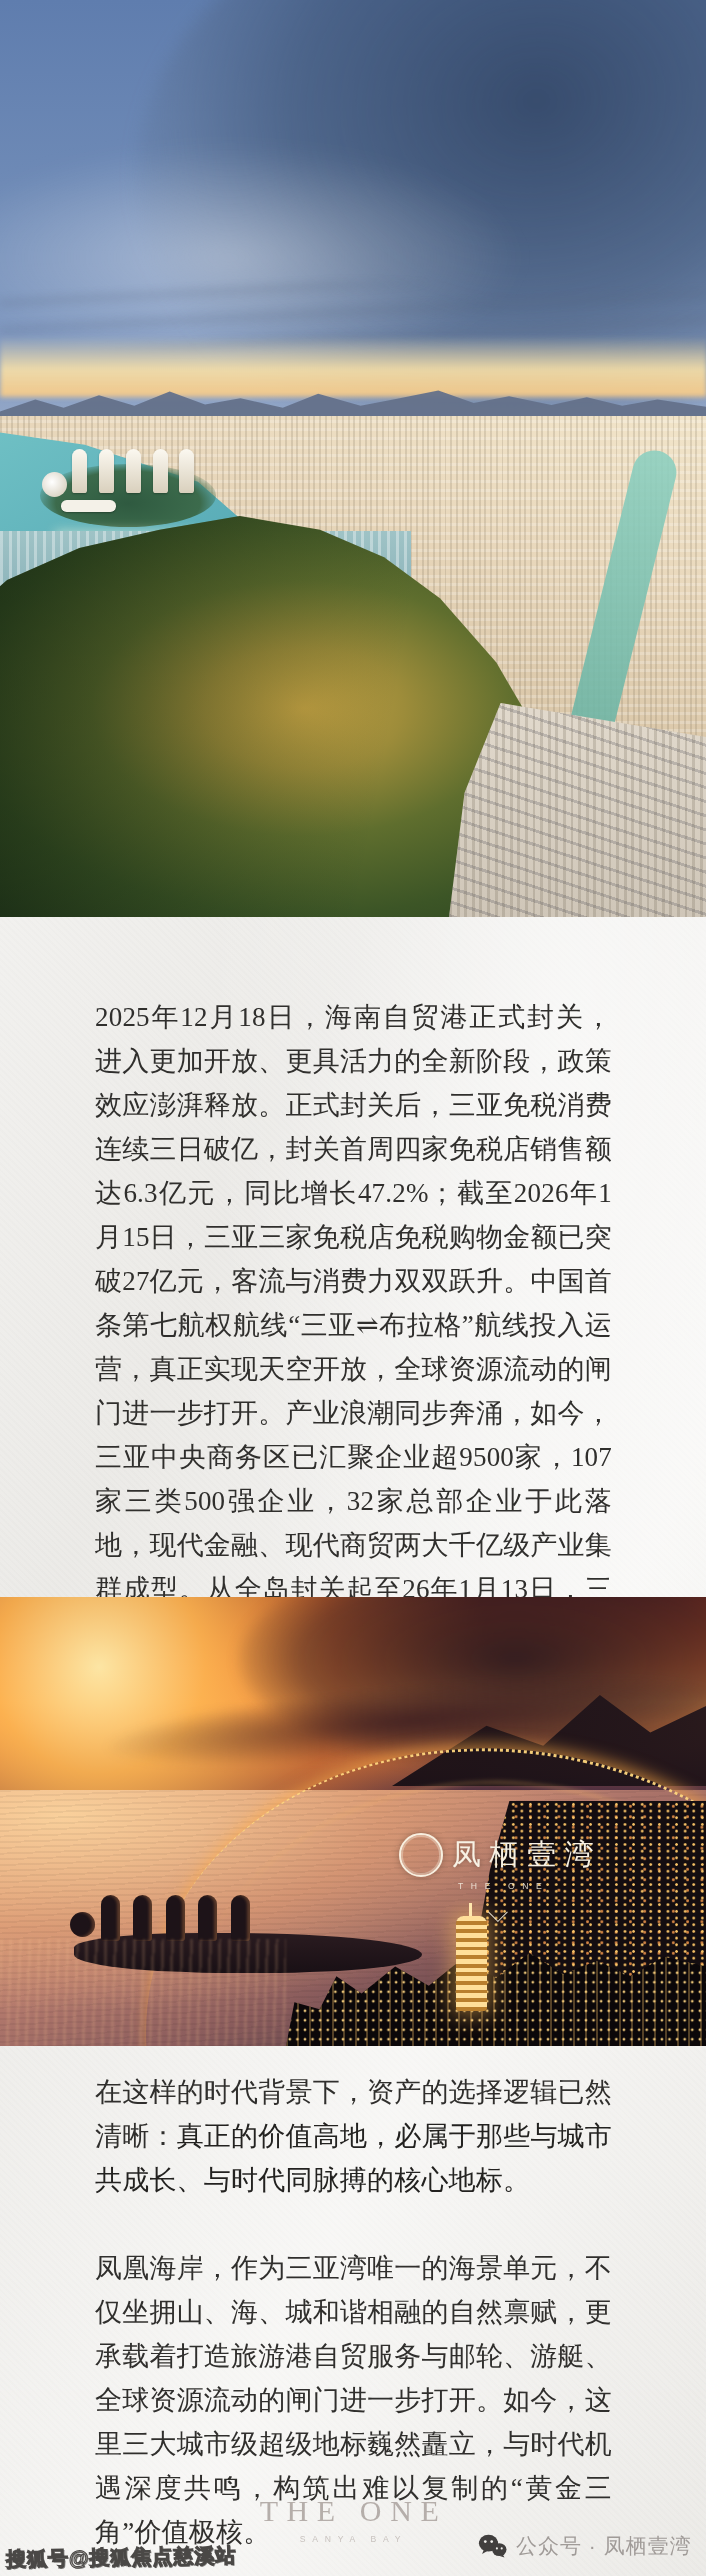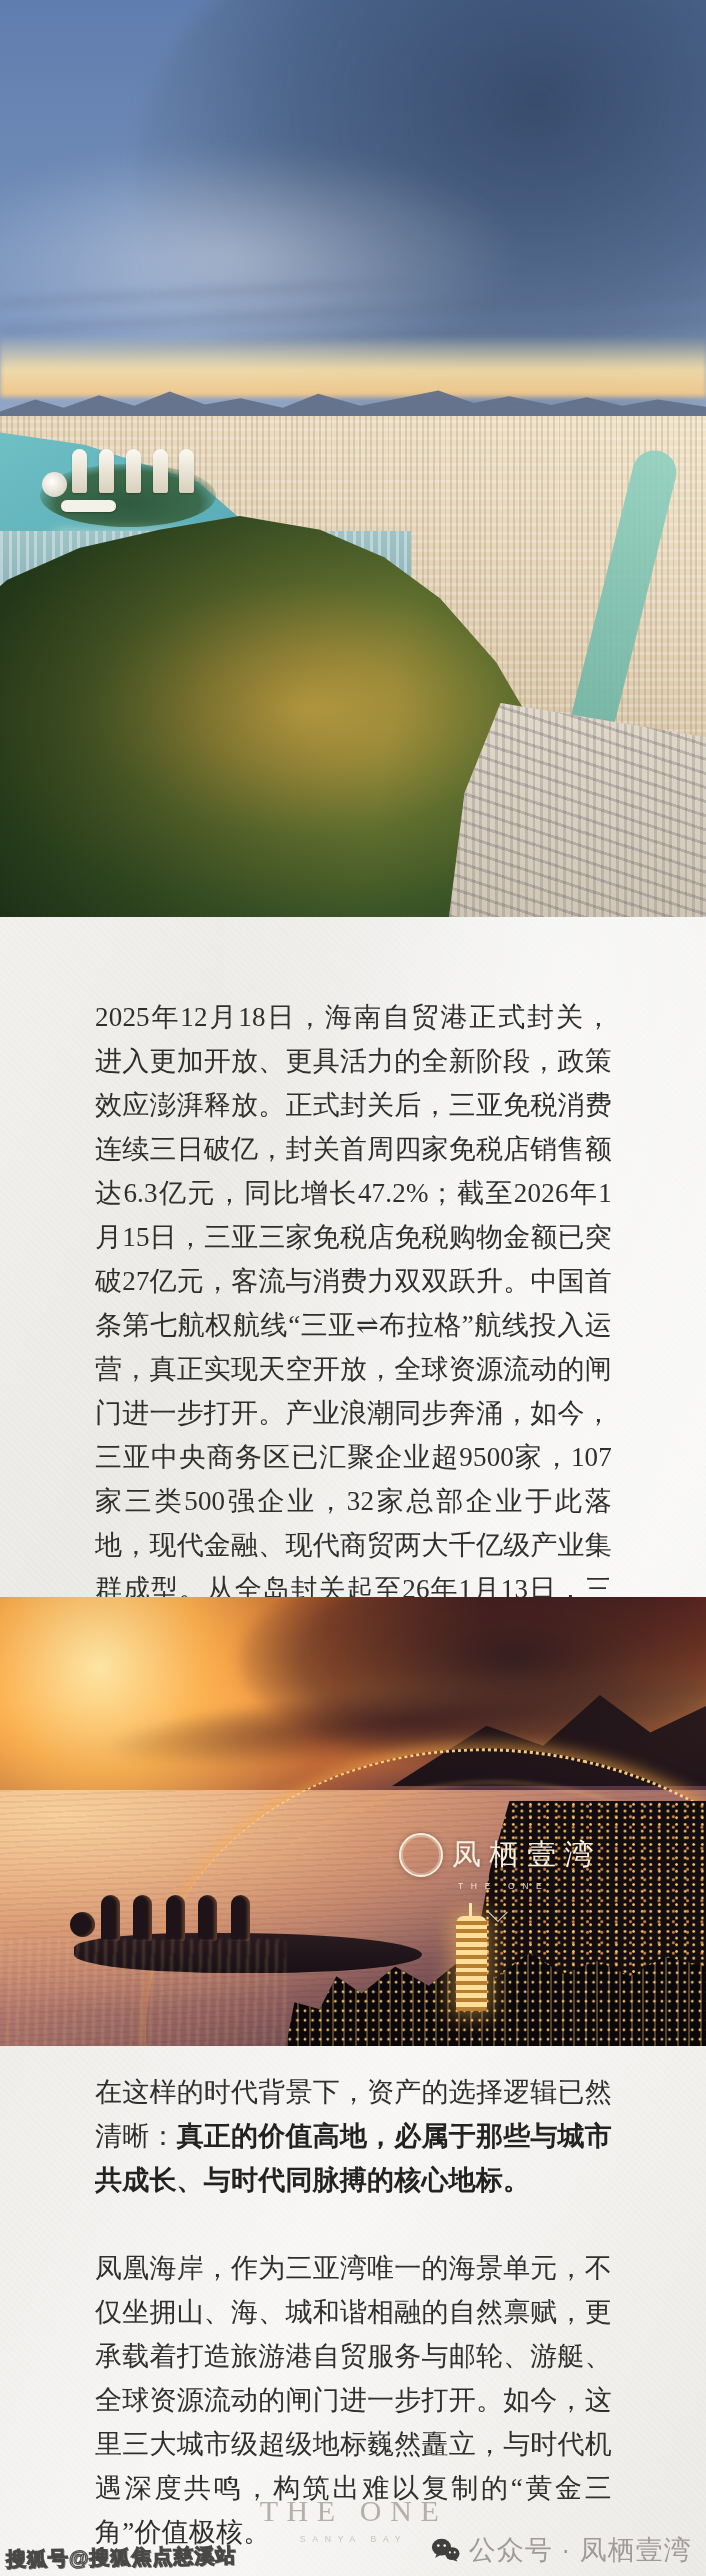--- a/index.html
+++ b/index.html
@@ -59,21 +59,21 @@
     background:linear-gradient(100deg, rgba(8,22,10,0.55), transparent 55%);}
   .p1-citybr{left:449px;top:703px;width:258px;height:214px;
     clip-path:polygon(20% 0,100% 16%,100% 100%,0 100%,6% 42%);
     background:
       repeating-linear-gradient(18deg, rgba(62,62,74,0.22) 0 2.9px, transparent 2.9px 13.4px),
       repeating-linear-gradient(90deg, rgba(120,110,92,0.25) 0 2.9px, transparent 2.9px 7.6px),
       linear-gradient(180deg,#e2dacd,#cfc6b8);}
   
   .para{position:absolute;left:95px;width:517px;font-size:27px;line-height:44px;color:#302f2d;
     text-align:justify;letter-spacing:0.2px;margin:0;}
-  .para b{font-weight:700;color:#232220;}
+  .para b{font-weight:400;color:#232220;}
   .para1{top:995px;}
   .para2{top:2070px;}
   .para3{top:2246px;}
   
   .photo2{top:1597px;height:449px;background:#2f2433;text-align:right;}
   .p2-sky{left:0;top:0;width:707px;height:218px;
     background:
       radial-gradient(circle at 14% 32%, rgba(255,236,170,0.95) 0%, rgba(255,182,82,0.9) 17%, rgba(244,130,50,0.55) 38%, transparent 62%),
       linear-gradient(180deg,#6e2a1d 0%,#a34420 16%,#d2652c 32%,#e88f45 48%,#d97f3f 58%,#97543a 74%,#543241 88%,#2f2433 100%);}
   .p2-cloud1{right:-86px;top:-48px;width:554px;height:220px;border-radius:50%;
@@ -133,21 +133,21 @@
     font-family:"Liberation Sans","DejaVu Sans",sans-serif;}
   
   .logo-title{position:absolute;top:2494px;left:0;width:707px;text-align:center;
     font-size:30px;letter-spacing:8.6px;color:#b5aeaa;font-weight:400;}
   .logo-sub{position:absolute;top:2534px;left:0;width:707px;text-align:center;
     font-size:8.6px;letter-spacing:6.7px;color:#c8c2be;font-family:"Liberation Sans","DejaVu Sans",sans-serif;}
   .wm-left{position:absolute;left:5.7px;top:2544px;font-size:20px;font-weight:700;letter-spacing:1px;
     color:#eceae6;-webkit-text-stroke:1.1px #4a4846;text-shadow:1px 1px 0 rgba(60,58,56,0.6);
     transform:rotate(-1deg);font-family:"Liberation Sans","DejaVu Sans",sans-serif;white-space:nowrap;}
   .credit-right{position:absolute;right:15.3px;top:2532px;display:flex;align-items:center;gap:8.6px;
-    color:#a09b98;font-size:27px;letter-spacing:1px;font-family:"Liberation Sans","DejaVu Sans",sans-serif;}
+    color:#a09b98;font-size:21px;letter-spacing:1px;font-family:"Liberation Sans","DejaVu Sans",sans-serif;}
   .credit-right svg{display:block;}
 </style>
 </head>
 <body>
 
 <div class="page">
 
   <div class="photo photo1">
     <div class="p1-cloud-big"></div>
     <div class="p1-cloud-light"></div>

